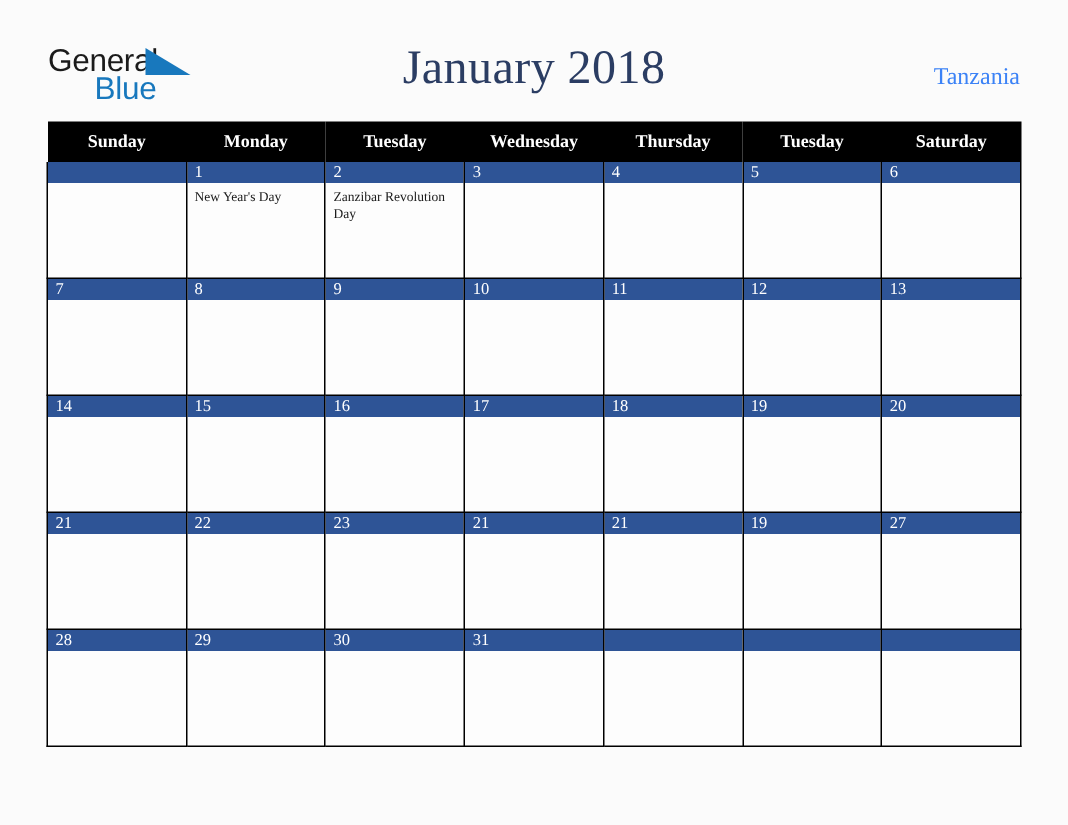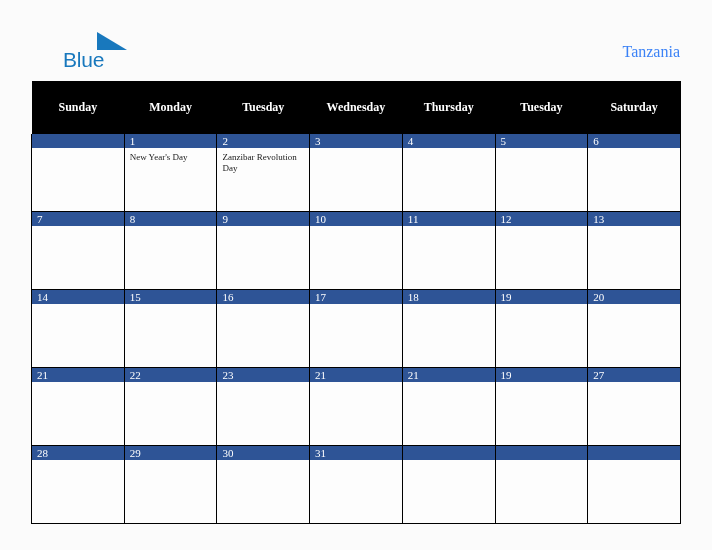--- a/index.html
+++ b/index.html
@@ -103,21 +103,21 @@
 
   table.calendar th {
     background: #000000;
     color: #ffffff;
     font-family: "Liberation Serif", serif;
     font-size: 12px;
     font-weight: bold;
     height: 19px;
     text-align: center;
     border: none;
-    padding: 17px;
+    padding: 4px;
   }
 
   table.calendar td {
     width: 92.86px;
     height: 77px;
     vertical-align: top;
     padding: 0;
     border-left: 1px solid #000000;
     border-right: 1px solid #000000;
     border-bottom: 1px solid #000000;
@@ -147,24 +147,26 @@
   }
 </style>
 </head>
 <body>
 
 <div class="page">
 
   <div class="header">
 
     <div class="logo">
+      <span class="logo-general">General</span>
       <span class="logo-triangle"></span>
       <span class="logo-blue">Blue</span>
     </div>
 
+    <div class="cal-title">January 2018</div>
 
     <div class="cal-country">Tanzania</div>
 
   </div>
 
   <div class="cal-wrap">
     <table class="calendar">
       <thead>
         <tr id="weekday-row">
             <th>Sunday</th>

